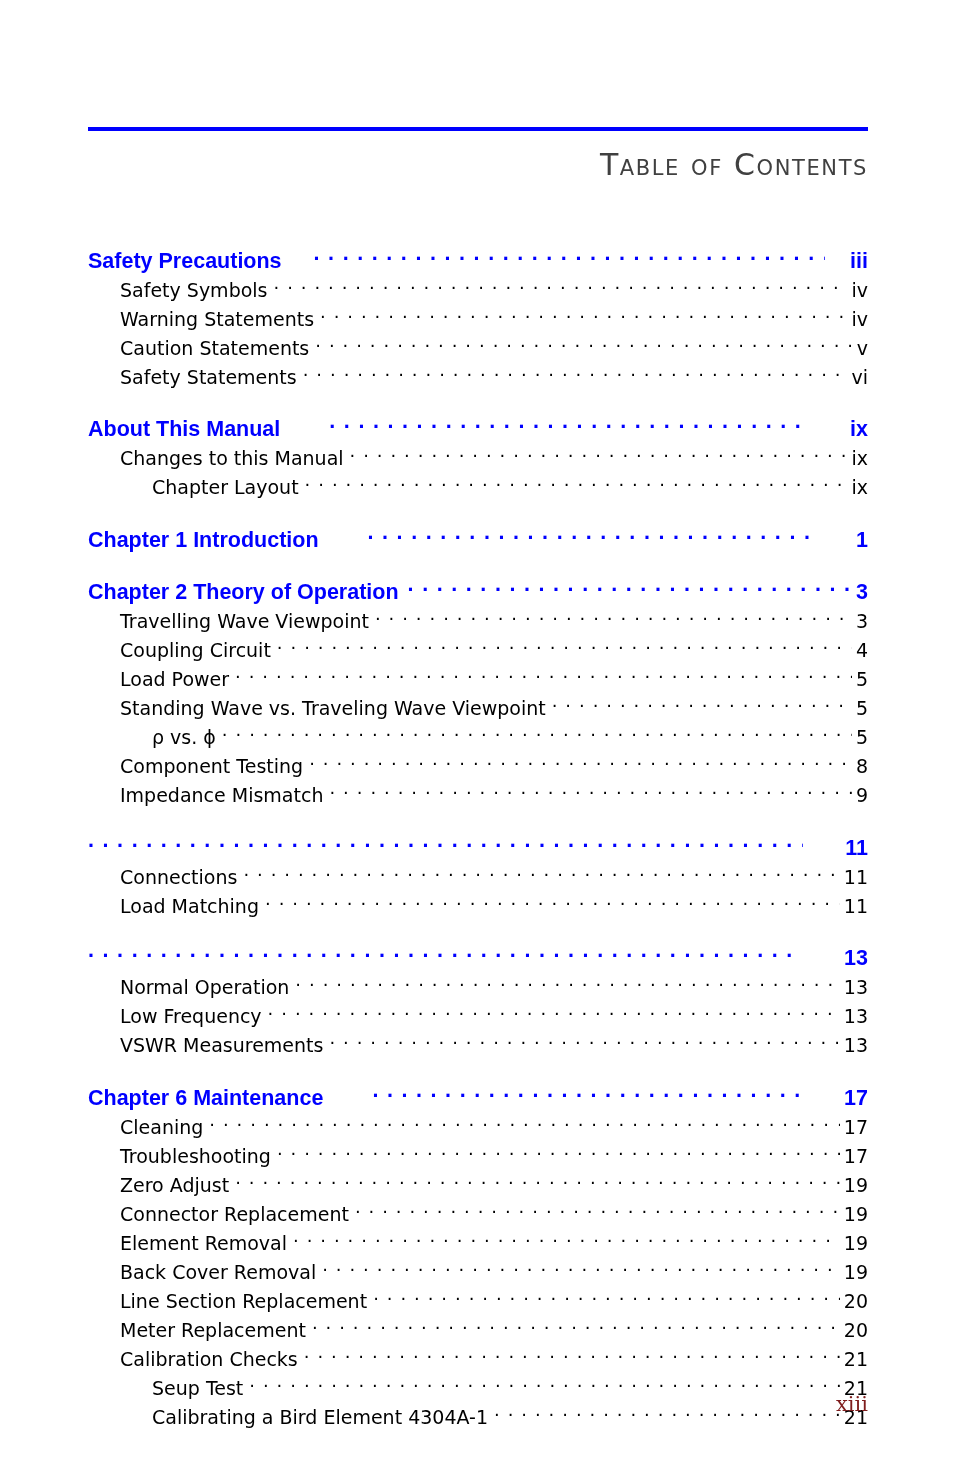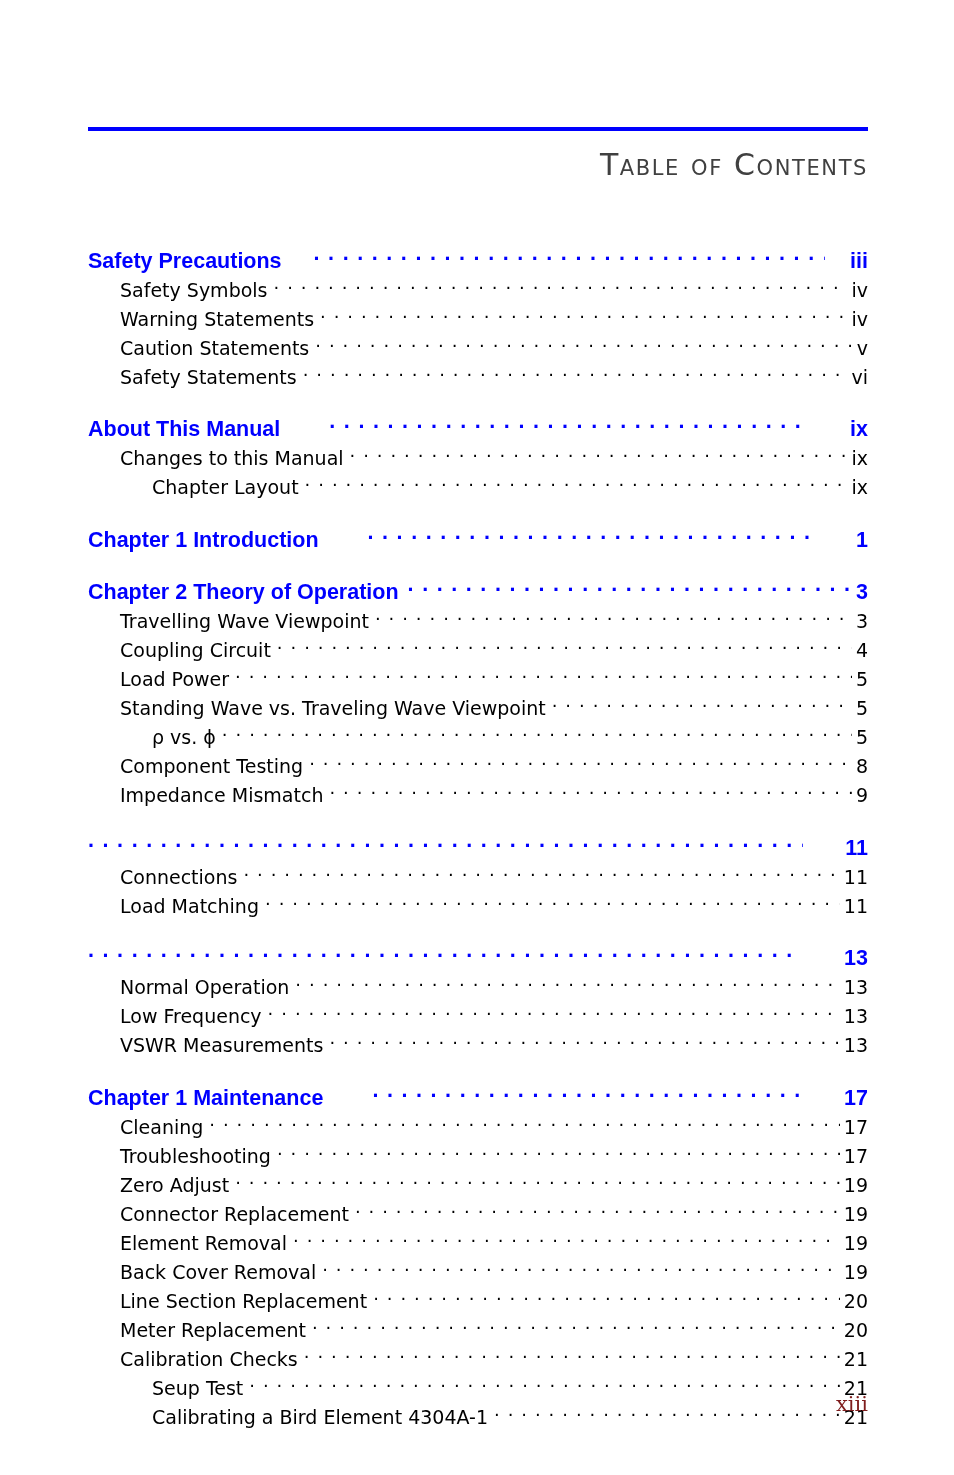--- a/index.html
+++ b/index.html
@@ -263,21 +263,21 @@
         <span class="toc-label">Low Frequency</span>
         <span class="toc-leader"></span>
         <span class="toc-page">13</span>
       </div>
       <div class="toc-row lvl1">
         <span class="toc-label">VSWR Measurements</span>
         <span class="toc-leader"></span>
         <span class="toc-page">13</span>
       </div>
       <div class="toc-row lvl0 spacer-top">
-        <span class="toc-label">Chapter 1  Maintenance</span>
+        <span class="toc-label">Chapter 6  Maintenance</span>
         <span class="toc-leader"></span>
         <span class="toc-page">17</span>
       </div>
       <div class="toc-row lvl1">
         <span class="toc-label">Cleaning</span>
         <span class="toc-leader"></span>
         <span class="toc-page">17</span>
       </div>
       <div class="toc-row lvl1">
         <span class="toc-label">Troubleshooting</span>

